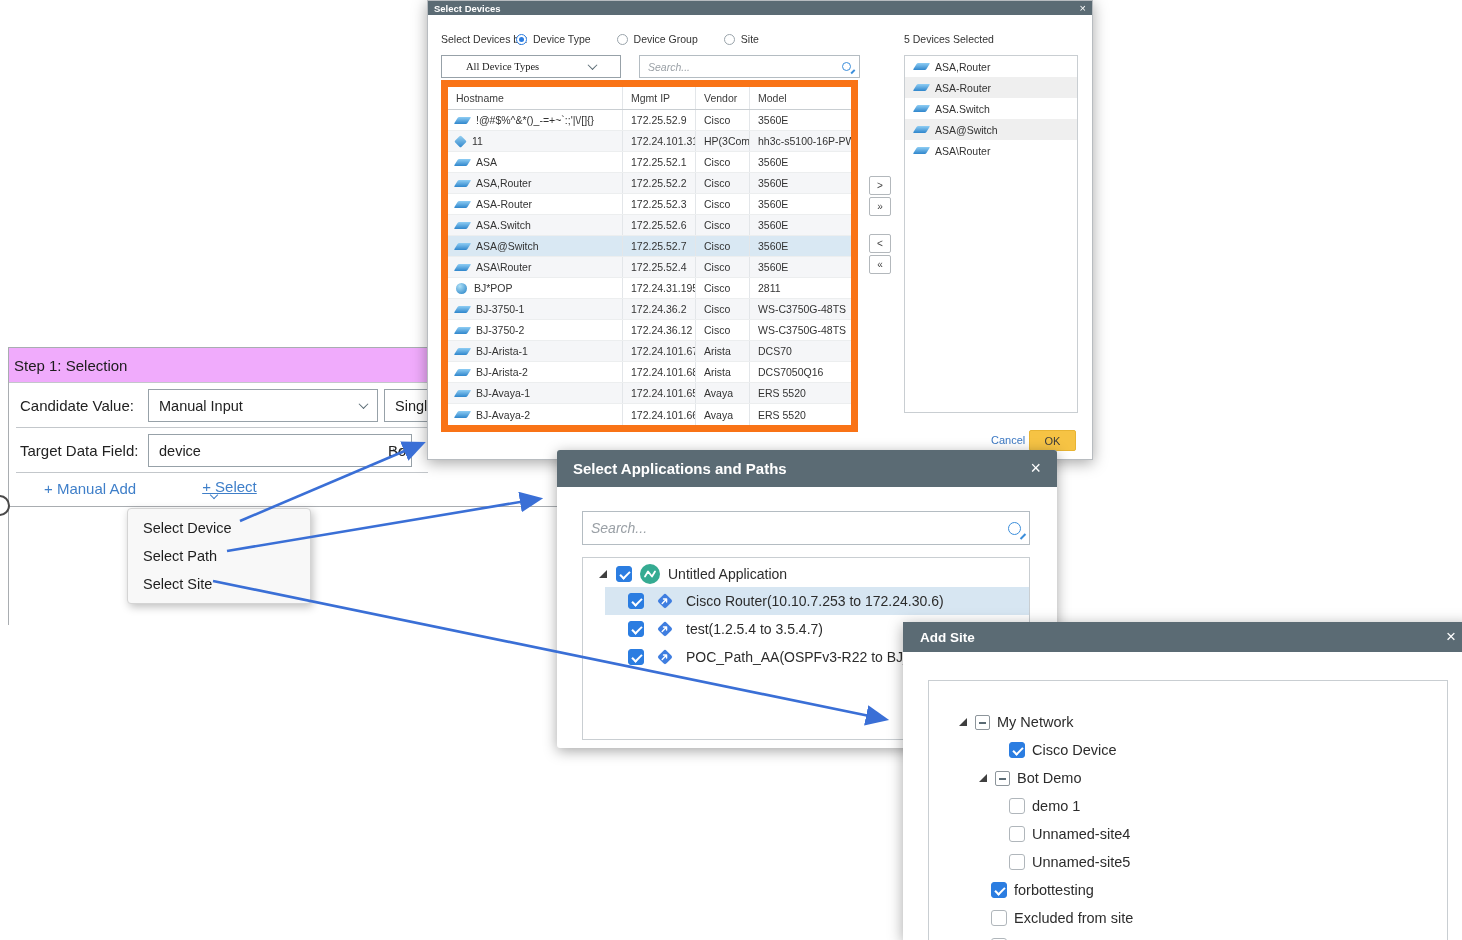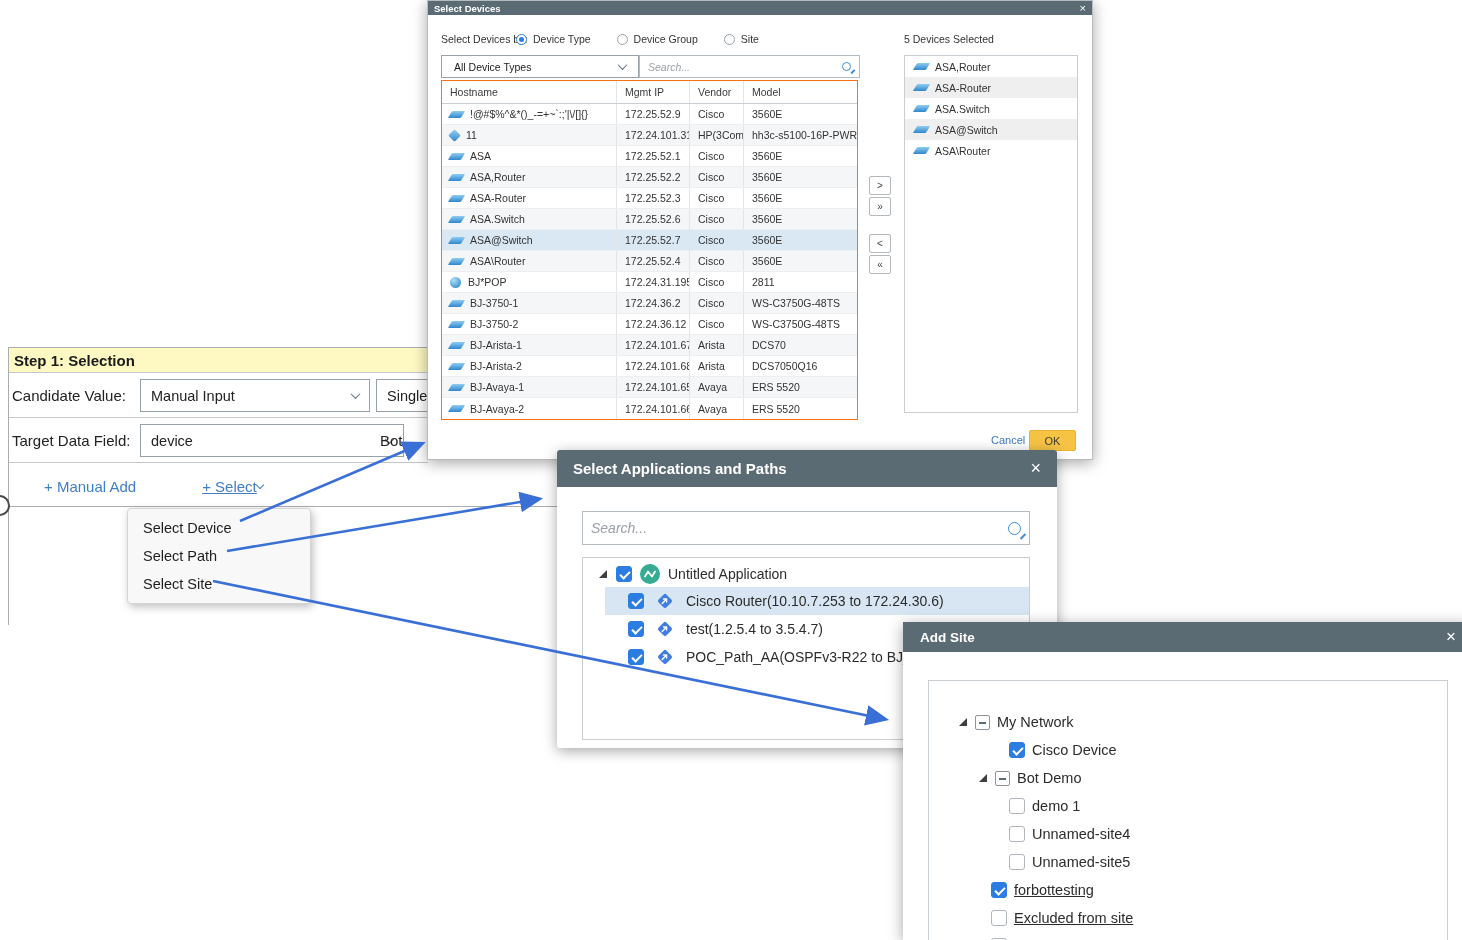--- a/index.html
+++ b/index.html
@@ -2,32 +2,32 @@
 <html><head>
 <meta charset="utf-8">
 <style>
   * { margin:0; padding:0; box-sizing:border-box; }
   html,body { width:1462px; height:940px; overflow:hidden; background:#fff;
     font-family:"Liberation Sans","DejaVu Sans",sans-serif; color:#333; }
   .abs { position:absolute; }
 
   
   #step1 { left:8px; top:347px; width:420px; z-index:1; }
-  .s1-header { height:26px; background:#fef9c3; border-top:1px solid #a9adb1; border-bottom:1px solid #c3c7cb;
-    display:flex; align-items:center; padding-left:6px; font-size:15px; font-weight:bold; color:#1c1c1c; }
-  .s1-row { position:relative; height:45px; border-bottom:1px solid #c3c7cb; background:#fff; }
+  .s1-header { height:36px; background:#f0abfc; border-top:1px solid #a9adb1; border-bottom:1px solid #c3c7cb;
+    display:flex; align-items:center; padding-left:6px; font-size:15px; font-weight:normal; color:#1c1c1c; }
+  .s1-row { position:relative; height:45px; border-bottom:1px solid #c3c7cb; background:#fff;margin-left:8px; }
   .s1-label { position:absolute; left:4px; top:50%; transform:translateY(-50%); font-size:15px; color:#222; }
   .select-box { position:absolute; display:flex; align-items:center; justify-content:space-between;
     border:1px solid #97a1a8; background:#fff; height:33px; padding:0 10px; font-size:14.5px; color:#222; }
   .chev { width:7px; height:7px; border-right:1.5px solid #5a6b74; border-bottom:1.5px solid #5a6b74;
     transform:rotate(45deg) translate(-1px,-1px); flex:none; }
   .clip-note { position:absolute; left:372px; top:14px; font-size:15px; color:#222; white-space:nowrap; }
   #links-row { left:14px; top:478px; z-index:1; display:flex; gap:36px; align-items:center; font-size:15px; color:#3f7fc9; }
   .linkish { cursor:pointer; white-space:nowrap;margin-left:30px; }
-  #select-link-wrap { display:flex; align-items:center; gap:0; }
+  #select-link-wrap { display:flex; align-items:center; gap:0;flex-direction:column; }
   #select-link { text-decoration:underline; }
   .chev-blue { width:6px; height:6px; border-right:1.6px solid #3f7fc9; border-bottom:1.6px solid #3f7fc9; transform:rotate(45deg); margin-top:-3px; }
   #hline { left:8px; top:506px; width:549px; height:1px; background:#a9adb1; z-index:1; }
   #vline { left:8px; top:347px; width:1px; height:278px; background:#a9adb1; z-index:1; }
   #edge-circle { left:-11px; top:495px; width:21px; height:21px; border:2.5px solid #4a4a4a; border-radius:50%; background:#fff; z-index:2; }
 
   
   #menu { left:127px; top:508px; width:184px; z-index:3; background:#f8f8f8; border:1px solid #d4d4d4;
     border-radius:4px; box-shadow:2px 3px 9px rgba(0,0,0,0.25); padding:5px 0; }
   .menu-item { height:28px; display:flex; align-items:center; padding-left:15px; font-size:14.5px; color:#1e1e1e; cursor:pointer; }
@@ -40,32 +40,32 @@
   
   #dlg-devices { left:427px; top:0; width:666px; height:460px; z-index:5; border:1px solid #b8bcc0; font-size:10.5px; }
   #dlg-devices .dlg-titlebar { height:14px; padding:0 6px; font-size:9.5px; font-weight:bold; }
   #dlg-devices .close-x { font-size:11px; }
   .dd-bylabel { left:13px; top:32px; font-size:10.5px; color:#333; }
   #dd-radios { left:88px; top:30px; display:flex; gap:26px; align-items:center; height:16px; }
   .radio-item { display:flex; align-items:center; gap:6px; }
   .radio { width:11px; height:11px; border-radius:50%; border:1px solid #9aa4ab; background:#fff; position:relative; flex:none; }
   .radio.on { border-color:#2b7de1; }
   .radio.on::after { content:""; position:absolute; inset:2px; border-radius:50%; background:#2b7de1; }
-  #dd-typefilter { left:13px; top:54px; width:198px; height:23px; font-size:10.5px; padding:0 12px; }
+  #dd-typefilter { left:13px; top:54px; width:180px; height:23px; font-size:10.5px; padding:0 24px;font-family:Liberation Serif, serif; }
   .search-wrap { position:absolute; border:1px solid #b4bcc2; background:#fff; display:flex; align-items:center; }
   .search-wrap input { border:0; outline:0; flex:1; font-size:inherit; font-family:inherit; color:#333; padding:0 8px; background:transparent; min-width:0; }
   .search-wrap input::placeholder { font-style:italic; color:#9aa0a6; }
   .mag { flex:none; position:relative; margin-right:8px; }
   .mag .lens { display:block; border:1.5px solid #3b8edb; border-radius:50%; }
   .mag .handle { position:absolute; background:#3b8edb; transform:rotate(45deg); }
   #dd-search { left:211px; top:54px; width:221px; height:23px; font-size:10.5px; }
   #dd-search .lens { width:9px; height:9px; }
   #dd-search .handle { width:1.5px; height:5px; right:-2px; bottom:-3px; }
 
-  #dd-table { left:13px; top:79px; width:417px; border:1px solid #f97316; background:#fff; }
+  #dd-table { left:13px; top:79px; width:417px; border:7px solid #f97316; background:#fff; }
   .thead, .trow { display:grid; grid-template-columns:175px 73px 54px 1fr; }
   .thead { height:23px; border-bottom:1px solid #c9ced2; color:#3c3c3c; }
   .thead > div { display:flex; align-items:center; padding-left:8px; border-right:1px solid #e3e6e9; }
   .thead > div:last-child { border-right:0; }
   .trow { height:21px; border-bottom:1px solid #eceeef; }
   .trow:last-child { border-bottom:0; }
   .trow:nth-of-type(even) { background:#f5f6f8; }
   .trow.selected { background:#d9e8f3; }
   .tcell { display:flex; align-items:center; padding-left:8px; border-right:1px solid #e3e6e9; overflow:hidden; white-space:nowrap; color:#333; }
   .tcell:last-child { border-right:0; }
@@ -105,21 +105,21 @@
   
   #dlg-site { left:903px; top:622px; width:570px; height:318px; z-index:7; overflow:hidden; }
   #dlg-site .dlg-titlebar { height:30px; padding:0 17px; font-size:13.5px; font-weight:bold; }
   #dlg-site .close-x { font-size:17px; }
   #site-box { left:25px; top:58px; width:520px; height:280px; border:1px solid #c9ced2; background:#fff; padding-top:27px; }
   .site-row { display:flex; align-items:center; gap:7px; height:28px; font-size:14.5px; color:#2c2c2c; white-space:nowrap; }
   .site-row .minusbox { flex:none; width:15px; height:15px; border:1px solid #8d959b; border-radius:2px; position:relative; background:#fff; }
   .site-row .minusbox::after { content:""; position:absolute; left:3px; top:6px; width:7px; height:2px; background:#5b6b74; }
   .site-row.group.lvl0 { padding-left:30px; }
   .site-row.group.lvl1 { padding-left:50px; }
-  .site-row.leaf.lvl1 { padding-left:62px;text-decoration:underline; }
+  .site-row.leaf.lvl1 { padding-left:62px; }
   .site-row.leaf.lvl2 { padding-left:80px; }
 
   
   #arrows { position:absolute; left:0; top:0; z-index:9; pointer-events:none; }
   #arrows line { stroke:#3a6fd6; stroke-width:2.6; }
 </style>
 </head>
 <body>
 
 <div id="step1" class="abs">

